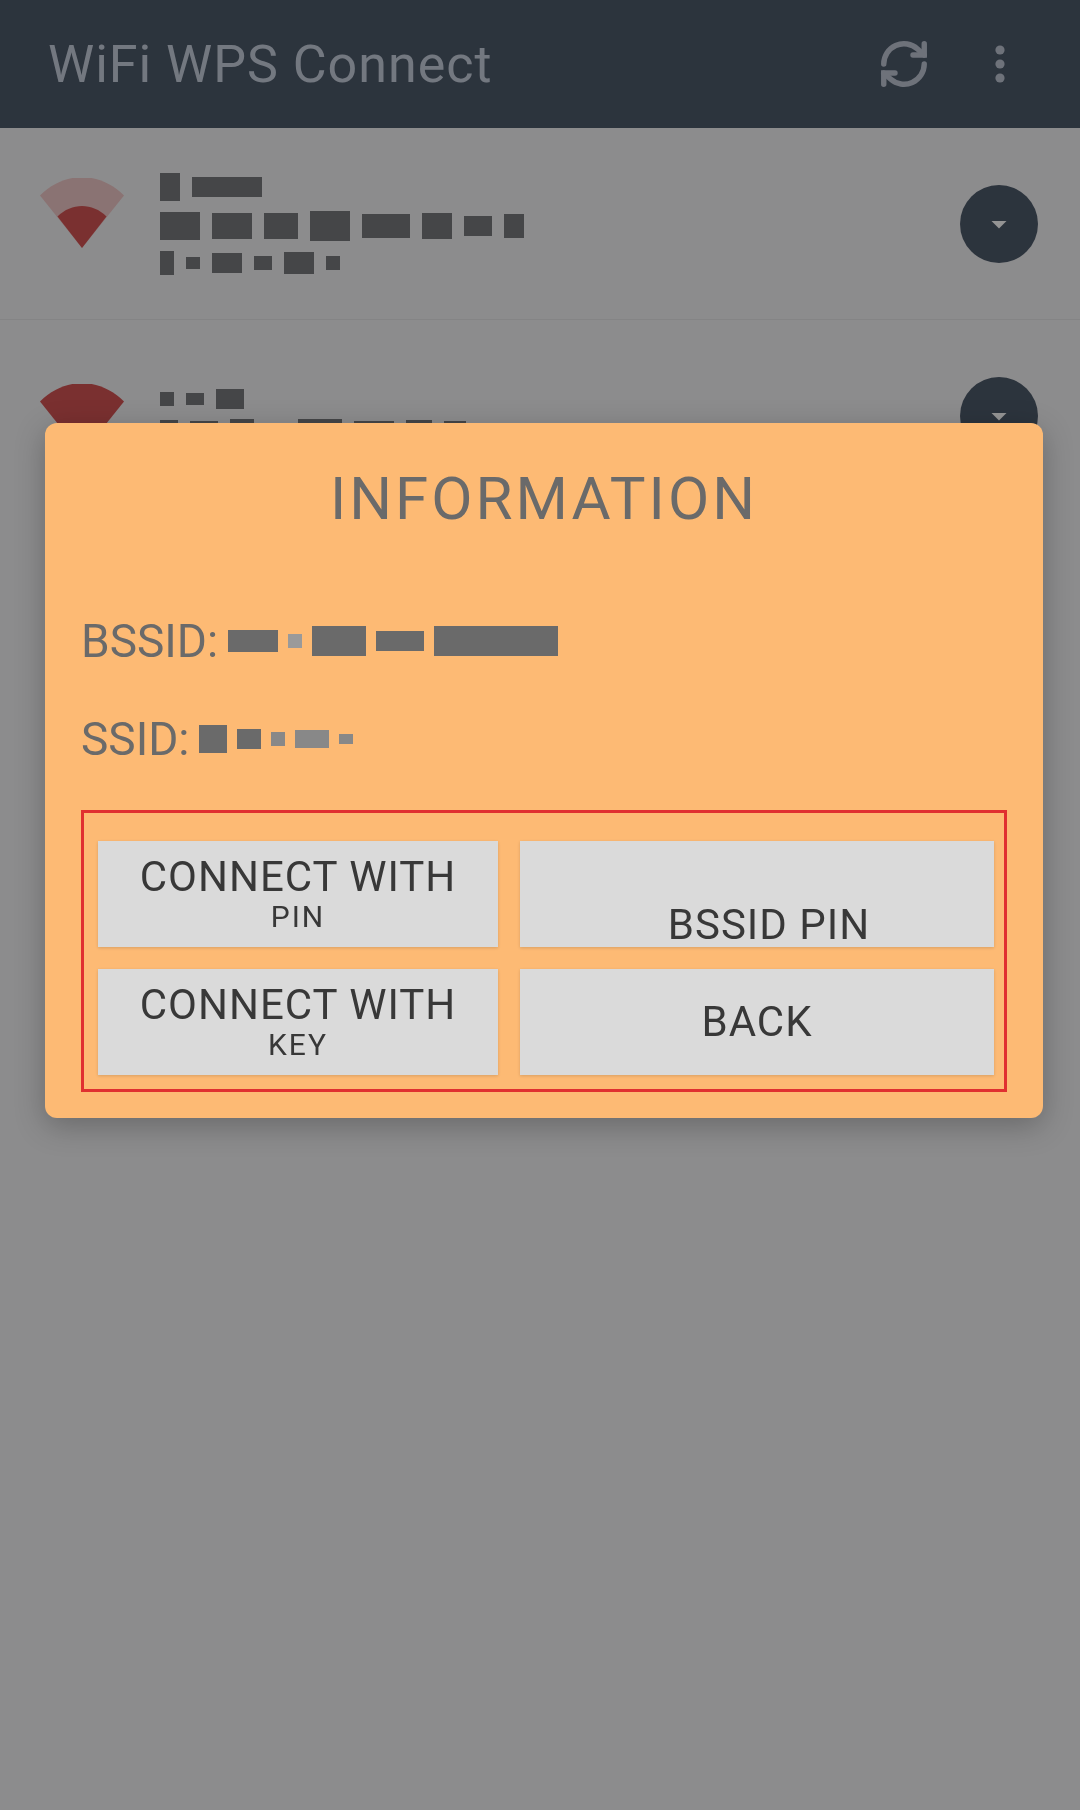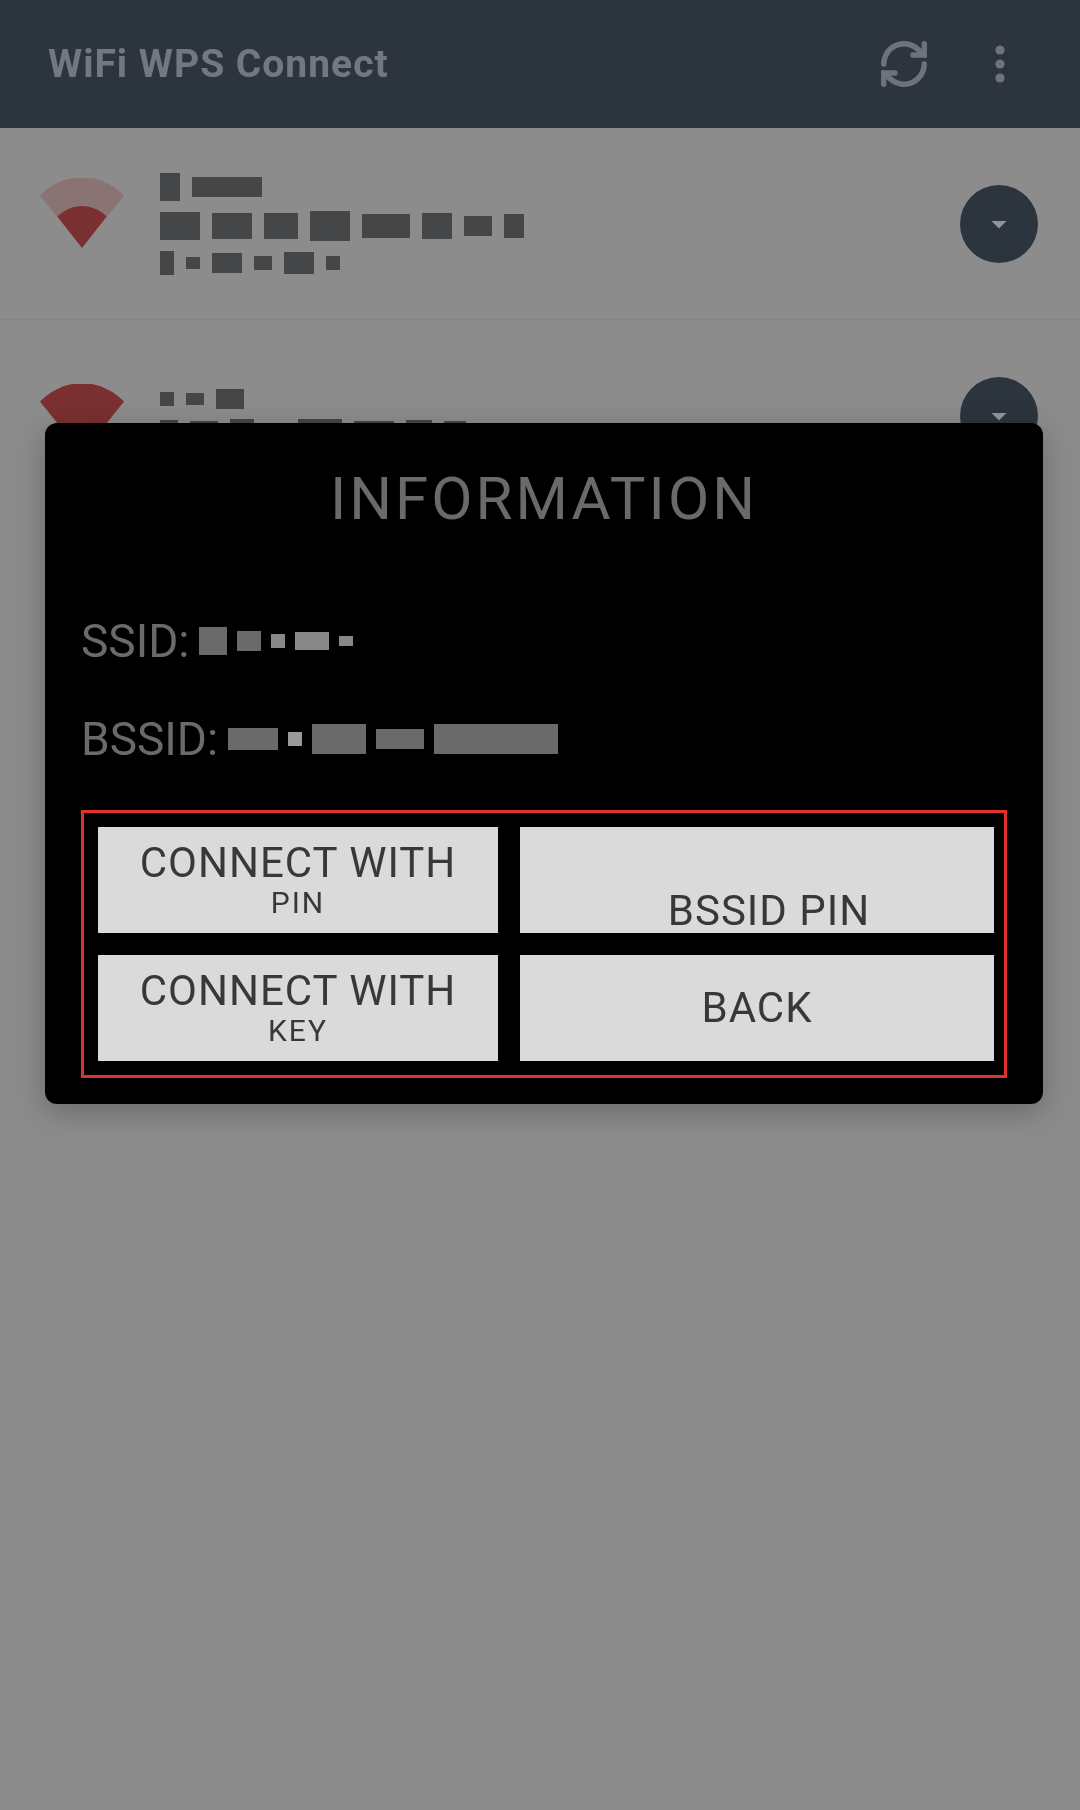--- a/index.html
+++ b/index.html
@@ -10,22 +10,22 @@
       background: #1a2a3f;
       height: 128px;
       display: flex;
       align-items: center;
       padding: 0 48px 0 48px;
       gap: 24px;
     }
     .appbar-title {
       flex: 1;
       color: #b7c2d3;
-      font-size: 39px;
-      font-weight: 700;
+      font-size: 52px;
+      font-weight: 400;
       letter-spacing: 1px;
     }
     .appbar-icon { color: #aab4c6; width: 64px; height: 64px; display: flex; align-items: center; justify-content: center; cursor: pointer; }
     .appbar-icon.more { margin-left: 8px; }
 
     .list { background: #eeeef0; }
     .item {
       display: flex;
       align-items: center;
       gap: 28px;
@@ -58,21 +58,21 @@
       position: absolute;
       inset: 0;
       background: rgba(60,60,60,0.55);
     }
 
     .dialog {
       position: absolute;
       left: 45px;
       right: 37px;
       top: 423px;
-      background: #000000;
+      background: #fdba74;
       border-radius: 12px;
       box-shadow: 0 8px 30px rgba(0,0,0,0.25);
       padding: 40px 30px 26px 30px;
     }
     .dialog-title {
       text-align: center;
       font-size: 60px;
       letter-spacing: 3px;
       color: #6a6a6a;
       font-weight: 400;
@@ -92,21 +92,21 @@
     .info-row .pix-group { display:flex; gap:10px; align-items:center; }
     .wps-line {
       color: #d22424;
       font-size: 44px;
       font-weight: 600;
       letter-spacing: 1px;
       margin-bottom: 32px;
     }
     .red-box {
       border: 3px solid #e03030;
-      padding: 14px 10px 14px 14px;
+      padding: 28px 10px 14px 14px;
       display: grid;
       grid-template-columns: 400px 1fr;
       grid-gap: 22px 22px;
       overflow: hidden;
     }
     .btn {
       background: #dadada;
       border: none;
       height: 106px;
       font-size: 42px;
@@ -222,41 +222,41 @@
   </div>
 </div>
 
 <div class="dim-overlay"></div>
 
 <div class="dialog">
   <div class="dialog-title">INFORMATION</div>
 
   <div class="dialog-content">
     <div class="info-row">
+      <span class="label">BSSID:</span>
+      <span class="pix-group">
+        <span class="pix" style="width:50px;height:22px;background:#6a6a6a"></span>
+        <span class="pix" style="width:14px;height:14px;background:#9a9a9a"></span>
+        <span class="pix" style="width:54px;height:30px;background:#6a6a6a"></span>
+        <span class="pix" style="width:48px;height:20px;background:#6a6a6a"></span>
+        <span class="pix" style="width:124px;height:30px;background:#6a6a6a"></span>
+      </span>
+    </div>
+
+    <div class="info-row">
       <span class="label">SSID:</span>
       <span class="pix-group">
         <span class="pix" style="width:28px;height:28px;background:#6a6a6a"></span>
         <span class="pix" style="width:24px;height:20px;background:#6a6a6a"></span>
         <span class="pix" style="width:14px;height:14px;background:#888"></span>
         <span class="pix" style="width:34px;height:18px;background:#888"></span>
         <span class="pix" style="width:14px;height:10px;background:#888"></span>
       </span>
     </div>
 
-    <div class="info-row">
-      <span class="label">BSSID:</span>
-      <span class="pix-group">
-        <span class="pix" style="width:50px;height:22px;background:#6a6a6a"></span>
-        <span class="pix" style="width:14px;height:14px;background:#9a9a9a"></span>
-        <span class="pix" style="width:54px;height:30px;background:#6a6a6a"></span>
-        <span class="pix" style="width:48px;height:20px;background:#6a6a6a"></span>
-        <span class="pix" style="width:124px;height:30px;background:#6a6a6a"></span>
-      </span>
-    </div>
-
 
 
     <div class="red-box">
       <button class="btn">
         <span>CONNECT WITH</span>
         <span class="l2">PIN</span>
       </button>
       <button class="btn custom">
         <span>BSSID PIN</span>
       </button>

